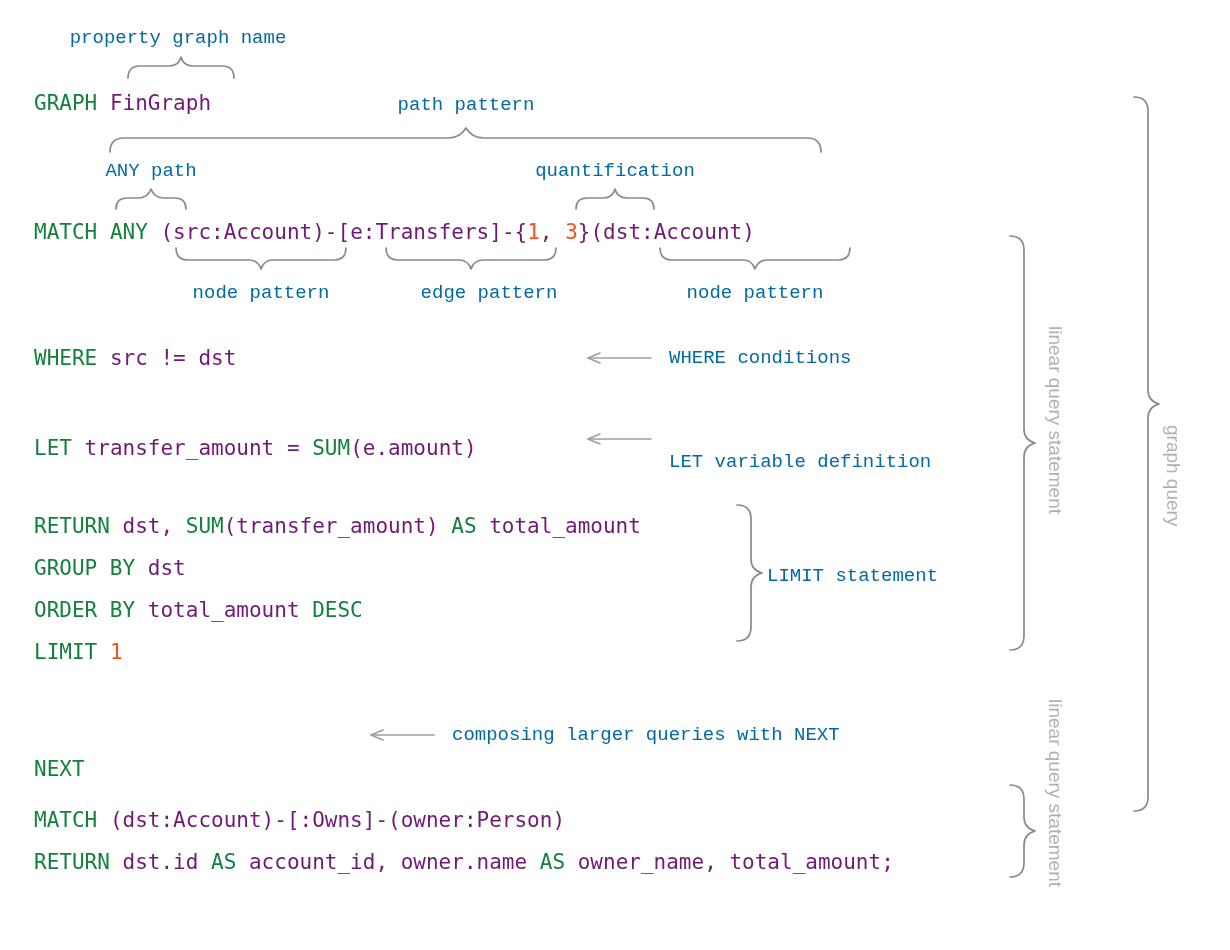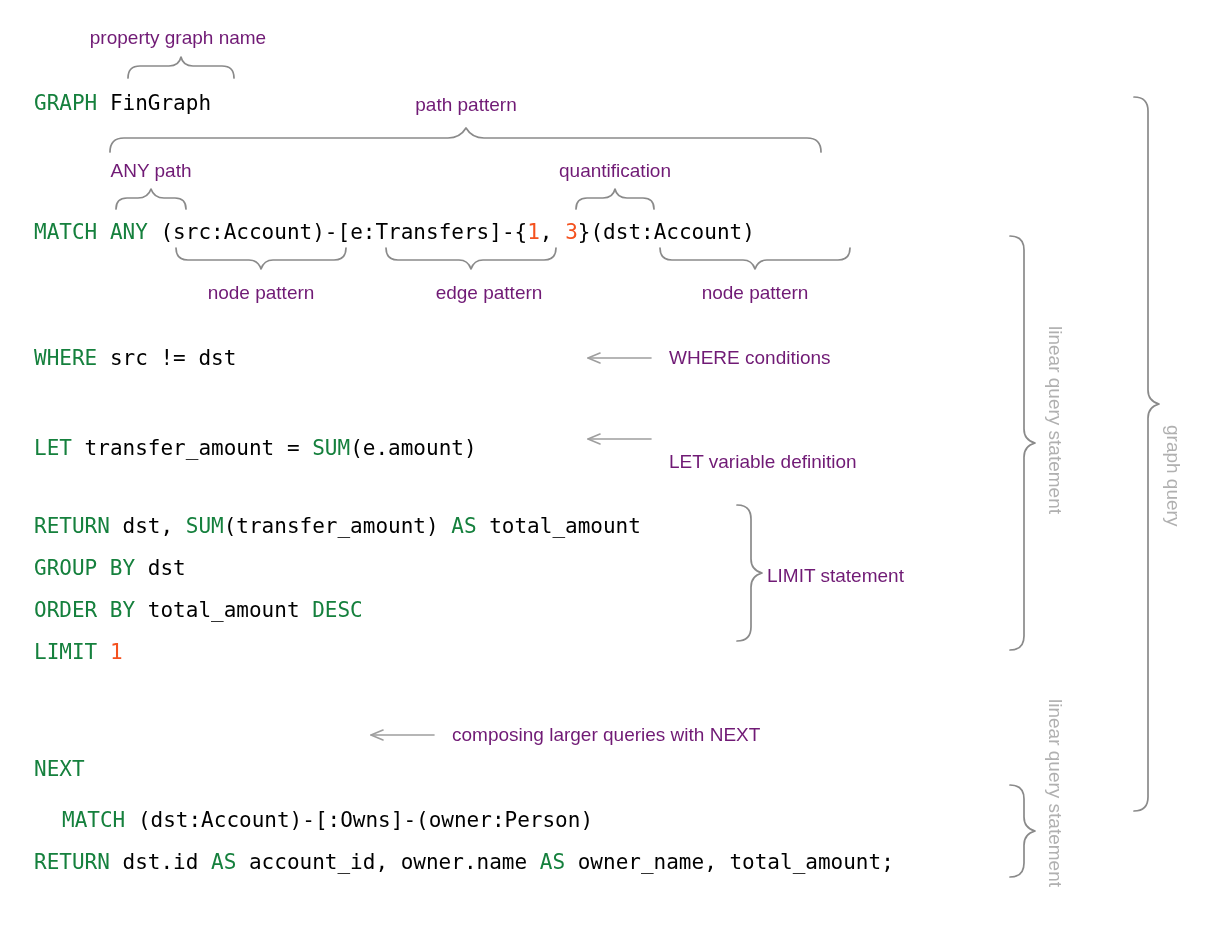--- a/index.html
+++ b/index.html
@@ -22,29 +22,29 @@
     position: absolute;
     font-family: "DejaVu Sans Mono", "Liberation Mono", monospace;
     font-size: 21px;
     line-height: 26px;
     color: #202124;
     white-space: pre;
     letter-spacing: 0px;
   }
   .kw  { color: #15803d; }
   .num { color: #f4511e; }
-  .pl  { color: #000000; }
+  .pl  { color: #701a75; }
 
   
   .anno {
     position: absolute;
-    font-family: Liberation Sans, sans-serif;
+    font-family: Liberation Mono, monospace;
     font-size: 19px;
     line-height: 22px;
-    color: #701a75;
+    color: #0369a1;
     white-space: nowrap;
   }
   .anno.center { transform: translateX(-50%); }
 
   .anno-vert {
     position: absolute;
     font-family: "Liberation Sans", sans-serif;
     font-size: 19px;
     color: #b0b0b0;
     white-space: nowrap;
@@ -114,21 +114,21 @@
   <div class="code-line" style="left:34px; top:513px;"><span class="kw">RETURN</span><span class="pl"> </span><span class="pl">dst, </span><span class="kw">SUM</span><span class="pl">(transfer_amount) </span><span class="kw">AS</span><span class="pl"> total_amount</span></div>
 
   <div class="code-line" style="left:34px; top:555px;"><span class="kw">GROUP BY</span><span class="pl"> </span><span class="pl">dst</span></div>
 
   <div class="code-line" style="left:34px; top:597px;"><span class="kw">ORDER BY</span><span class="pl"> </span><span class="pl">total_amount</span><span class="pl"> </span><span class="kw">DESC</span></div>
 
   <div class="code-line" style="left:34px; top:639px;"><span class="kw">LIMIT</span><span class="pl"> </span><span class="num">1</span></div>
 
   <div class="code-line" style="left:34px; top:756px;"><span class="kw">NEXT</span></div>
 
-  <div class="code-line" style="left:34px; top:807px;margin-left:28px;"><span class="kw">MATCH</span><span class="pl"> </span><span class="pl">(dst:Account)-[:Owns]-(owner:Person)</span></div>
+  <div class="code-line" style="left:34px; top:807px;"><span class="kw">MATCH</span><span class="pl"> </span><span class="pl">(dst:Account)-[:Owns]-(owner:Person)</span></div>
 
   <div class="code-line" style="left:34px; top:849px;"><span class="kw">RETURN</span><span class="pl"> </span><span class="pl">dst.id </span><span class="kw">AS</span><span class="pl"> account_id, owner.name </span><span class="kw">AS</span><span class="pl"> owner_name, total_amount;</span></div>
 
   <svg id="overlay" viewBox="0 0 1230 950">
 
     <path d="M128,78 q0,-12 12,-12 h29 q10,0 12,-9 q2,9 12,9 h29 q12,0 12,12"></path>
 
     <path d="M110,152 q0,-14 14,-14 h324 q12,0 18,-10 q6,10 18,10 h323 q14,0 14,14"></path>
 
     <path d="M116,209 q0,-11 11,-11 h11 q10,0 13,-9 q3,9 13,9 h11 q11,0 11,11"></path>

